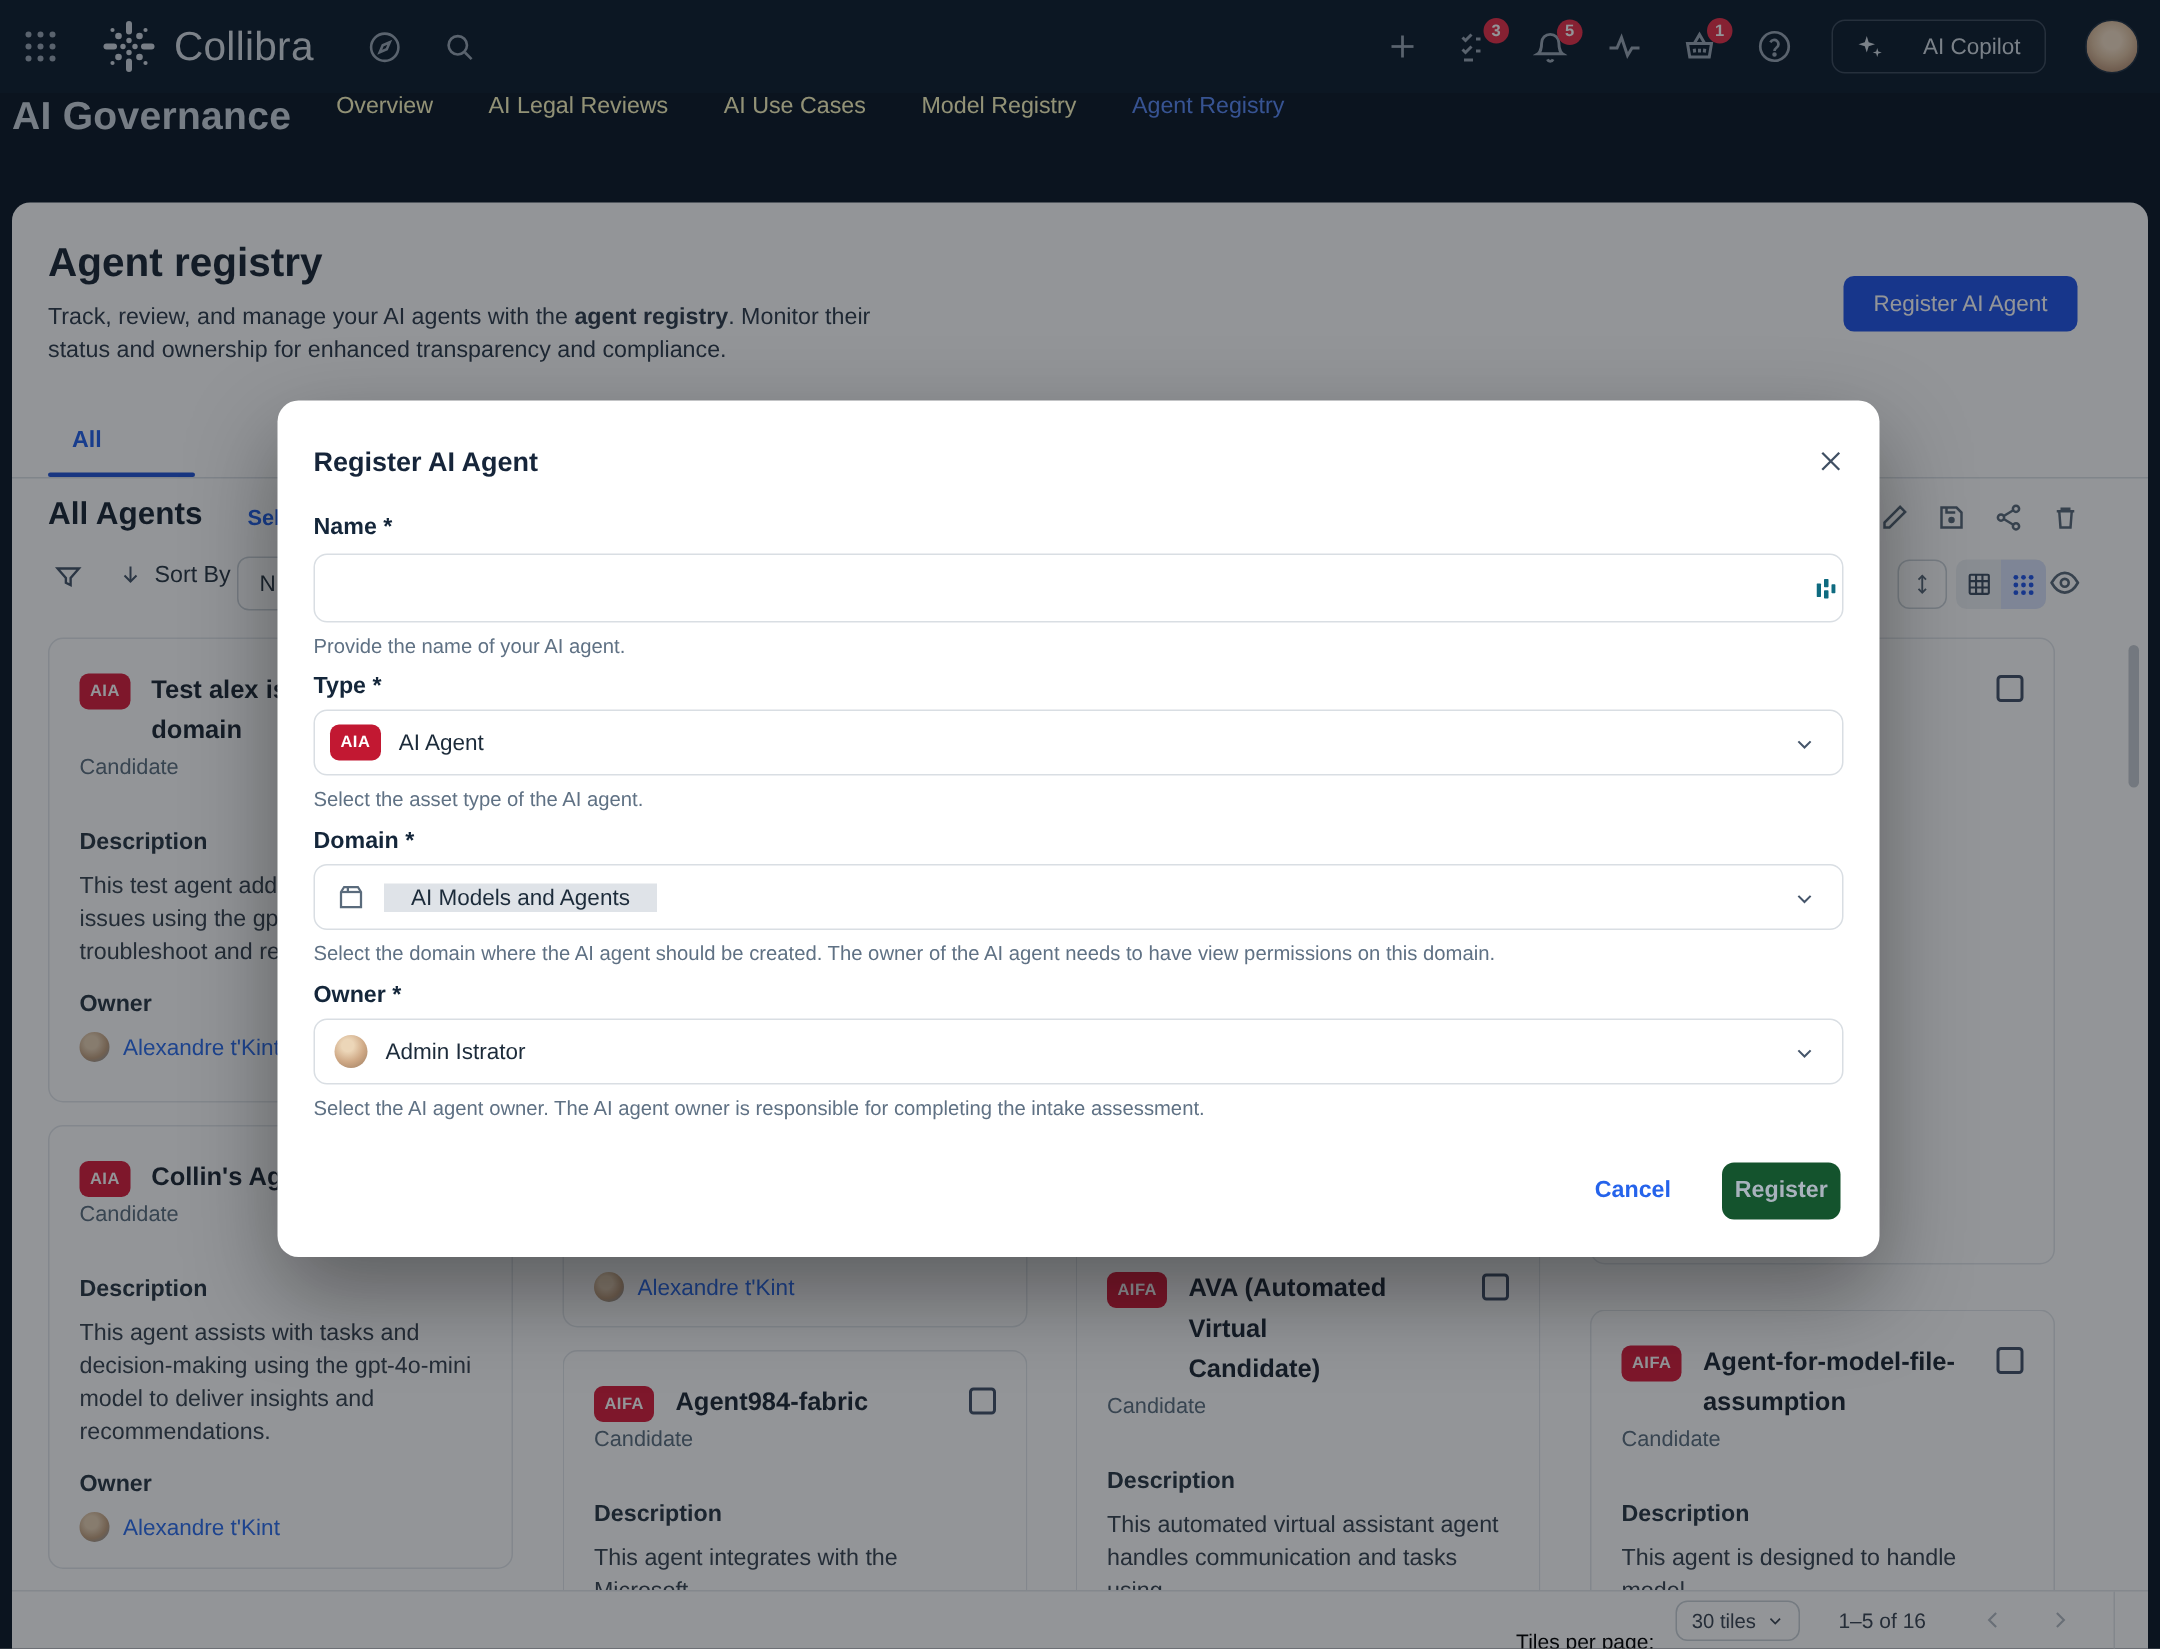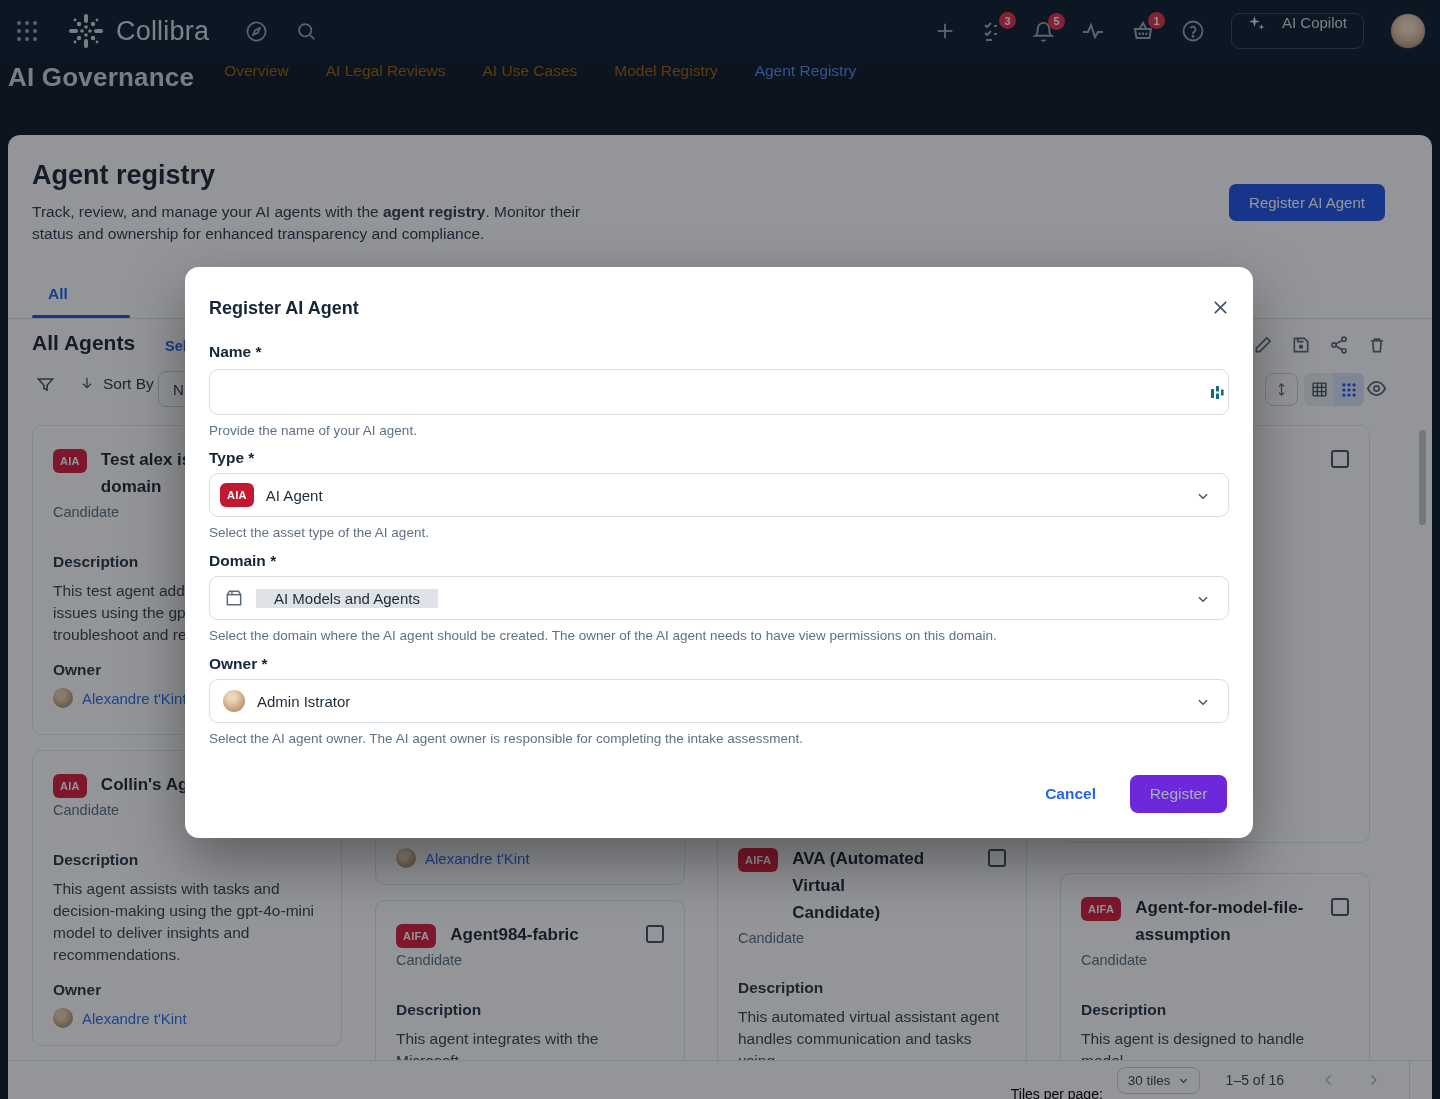--- a/index.html
+++ b/index.html
@@ -12,31 +12,31 @@
   .tb-left, .tb-right { display:flex; align-items:center; }
   .tb-left > * { margin-right:0; }
   .logo-word { color:#d6dde4; font-size:27px; font-weight:500; letter-spacing:.2px; margin-left:10px; }
   .tb-icon { color:#9aa7b4; display:inline-flex; align-items:center; justify-content:center; }
   .tb-gap { width:26px; }
   .tb-item { position:relative; display:inline-flex; }
   .badge { position:absolute; top:-7px; right:-10px; min-width:17px; height:17px; border-radius:9px;
     background:#e8304a; color:#fff; font-size:11px; font-weight:700; display:flex; align-items:center;
     justify-content:center; padding:0 4px; }
   .copilot-btn { height:36px; border:1px solid #3d4b5c; border-radius:9px; background:transparent;
-    color:#d3dbe3; font-size:15px; display:flex; align-items:flex-start; gap:16px; padding:0 16px; margin-left:26px; }
+    color:#d3dbe3; font-size:15px; display:flex; align-items:center; gap:26px; padding:0 16px; margin-left:26px; }
   .avatar { width:36px; height:36px; border-radius:50%; margin-left:26px;
     background:radial-gradient(circle at 50% 38%, #f3ddc4 22%, #dfc2a2 48%, #c5a183 70%, #9d7c61 100%);
     border:1px solid #243547; }
 
   
   .appnav { position:absolute; left:0; top:62px; width:1440px; height:73px; display:flex; align-items:flex-start;
     padding:0 0 10px 8px; z-index:1; }
   .app-title { color:#ccd5de; font-size:26px; font-weight:600; letter-spacing:.2px; }
   .appnav-tabs { display:flex; align-items:center; margin-left:30px; gap:37px; }
-  .appnav-tab { color:#a16207; font-size:15.5px; cursor:pointer; }
+  .appnav-tab { color:#fef9c3; font-size:15.5px; cursor:pointer; }
   .appnav-tab.active { color:#5b8af5; }
 
   
   .panel { position:absolute; left:8px; top:135px; width:1424px; height:964px; background:#ffffff;
     border-radius:12px 12px 0 0; z-index:1; overflow:hidden; }
   .page-title { position:absolute; left:24px; top:25px; font-size:27px; font-weight:700; color:#1b2836; }
   .page-desc { position:absolute; left:24px; top:66px; font-size:15.5px; color:#303e4d; line-height:22px; width:600px; }
   .page-desc b { font-weight:700; }
   .register-btn { position:absolute; left:1221px; top:49px; width:156px; height:37px; background:#2357e8;
     color:#ffffff; font-size:15px; font-weight:500; border:none; border-radius:7px; }
@@ -100,21 +100,21 @@
   .f-select { position:absolute; left:24px; width:1020px; height:44px; border:1px solid #d9dee3; border-radius:9px;
     background:#fff; display:flex; align-items:center; padding:0 44px 0 10px; }
   .sel-chevron { position:absolute; right:18px; top:15px; color:#45556a; }
   .sel-badge { background:#c21832; color:#fff; font-size:11px; font-weight:700; border-radius:6px; padding:6px 7px; letter-spacing:.3px; }
   .sel-text { font-size:15px; color:#1c2b3a; margin-left:12px; }
   .sel-text.hl { background:#dfe3e8; padding:1px 18px; }
   .owner-avatar { width:22px; height:22px; border-radius:50%; margin-left:3px;
     background:radial-gradient(circle at 40% 32%, #ecd6b8 20%, #cfa986 55%, #9a7a5e 100%); }
   .modal-footer { position:absolute; right:26px; bottom:25px; display:flex; align-items:center; gap:34px; }
   .cancel-btn { font-size:15.5px; font-weight:600; color:#2563eb; background:none; border:none; }
-  .register-disabled { width:97px; height:38px; background:#6d28d9; color:#a8b2bc; font-size:15.5px; font-weight:400;
+  .register-disabled { width:79px; height:38px; background:#14532d; color:#a8b2bc; font-size:15.5px; font-weight:700;
     border:none; border-radius:8px; }
 </style>
 </head>
 <body>
 
 <div class="topbar">
   <div class="tb-left">
     <span class="tb-icon">
       <svg width="22" height="22" viewBox="0 0 22 22" fill="currentColor">
           <circle cx="3" cy="3" r="2"></circle>

